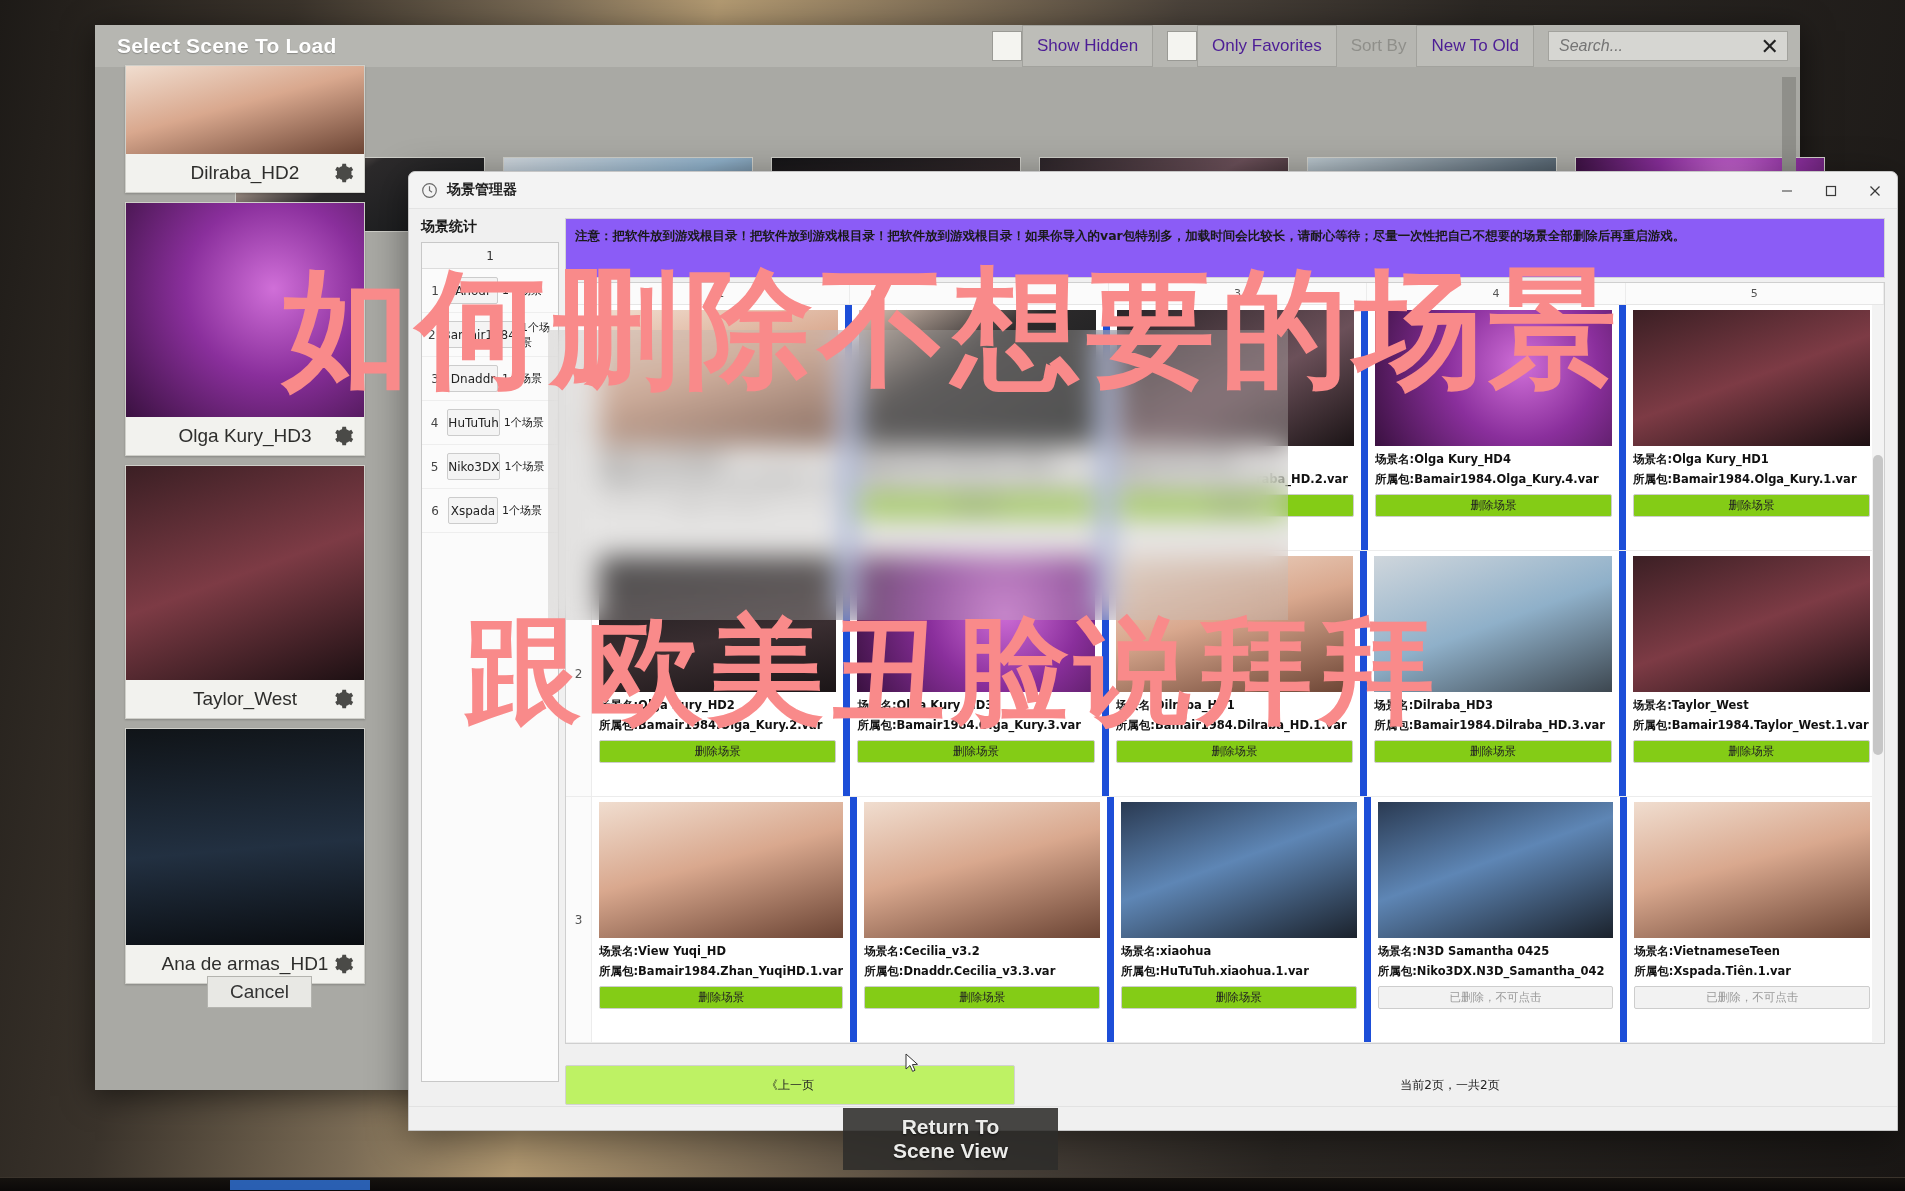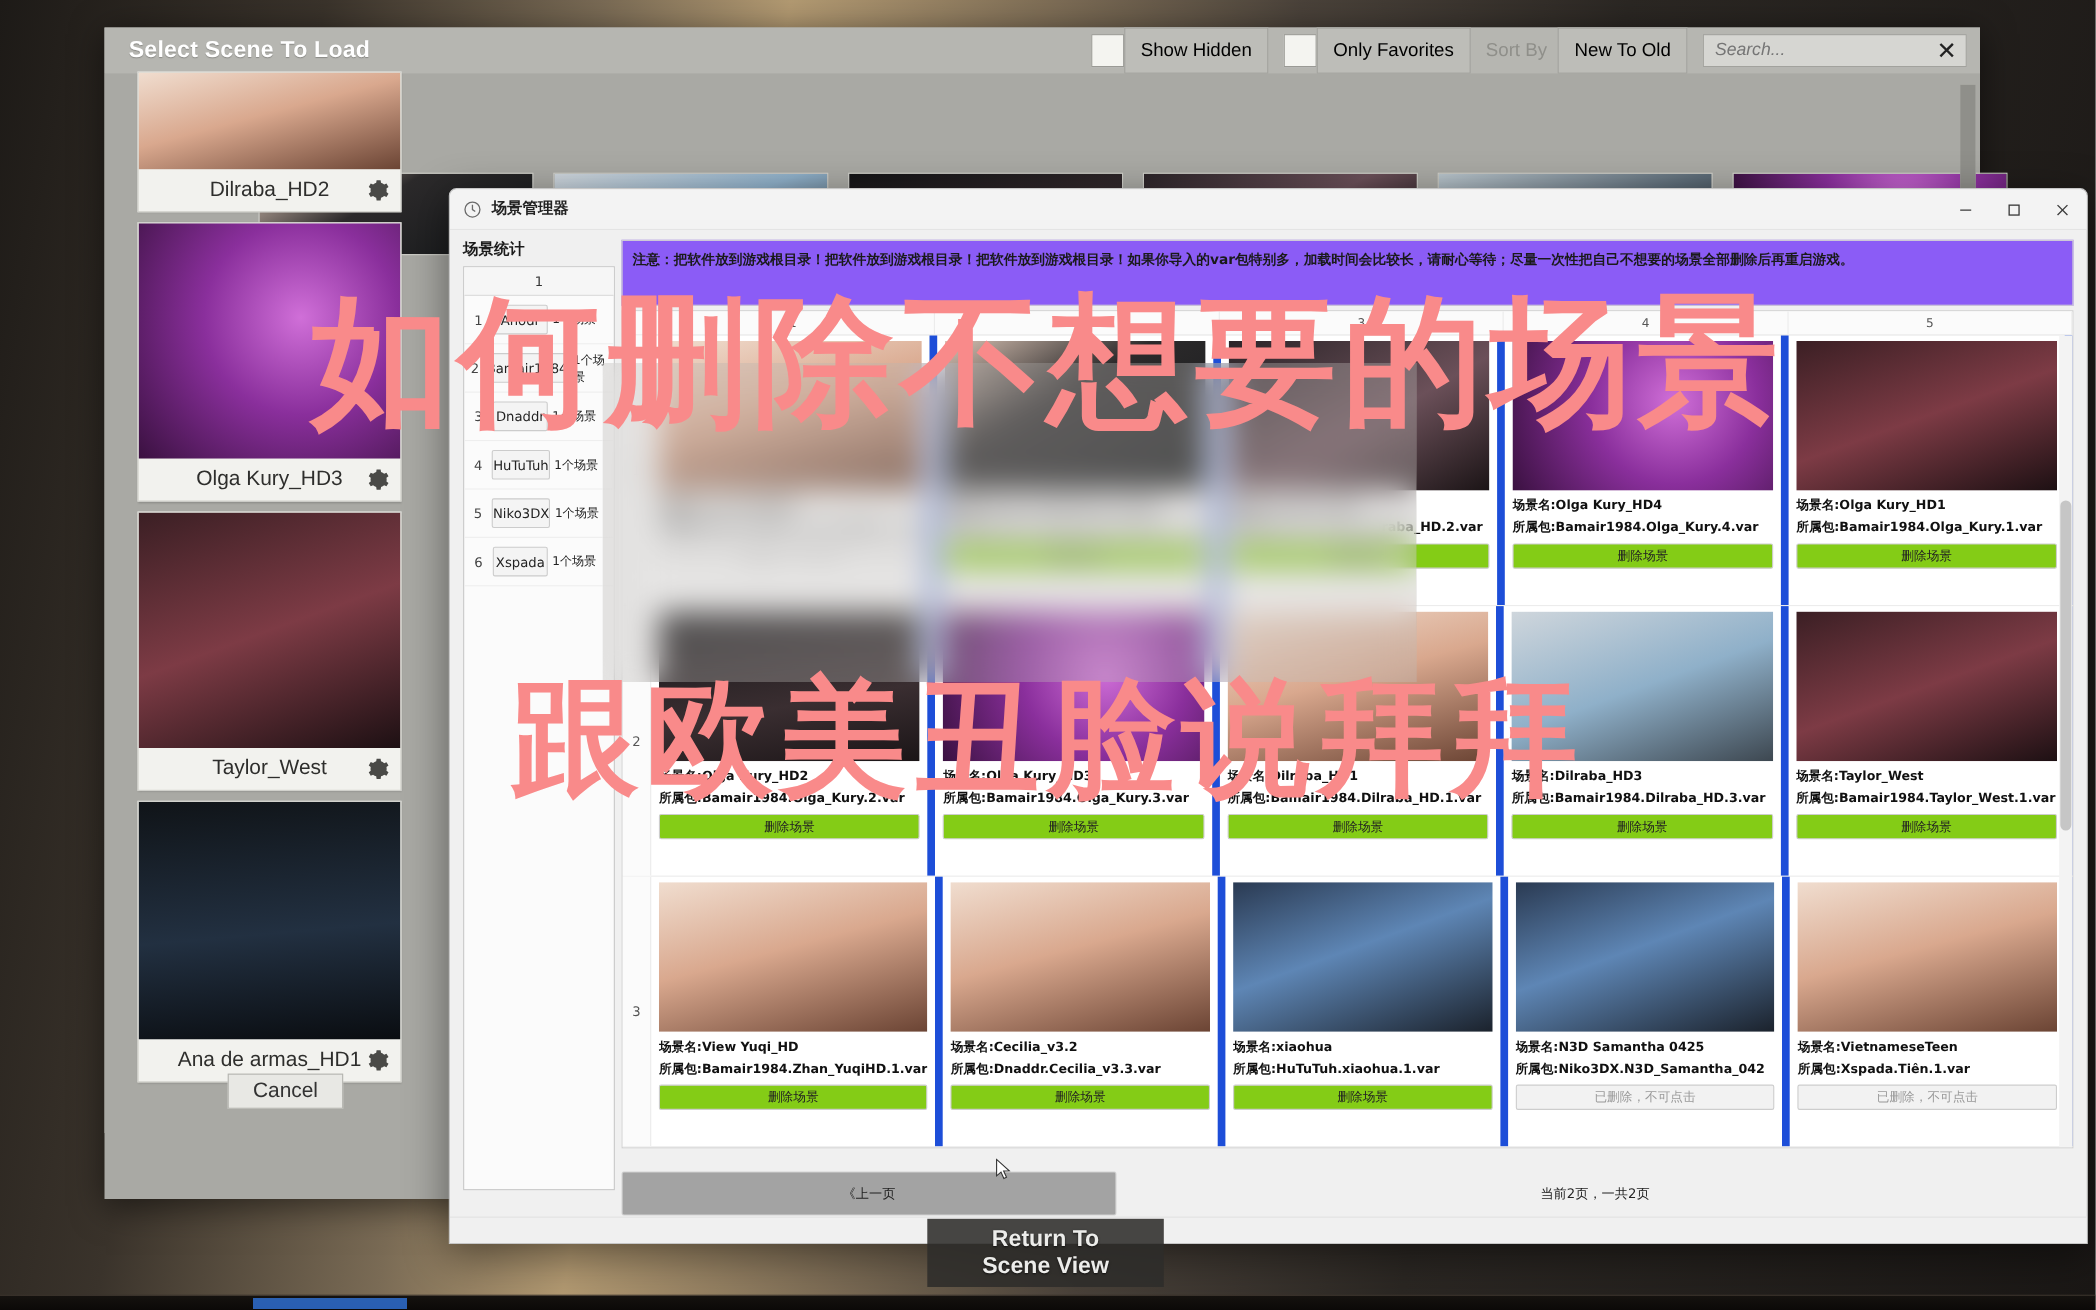--- a/index.html
+++ b/index.html
@@ -46,21 +46,21 @@
     position: absolute; right: 12px; top: 6px;
     display: flex; align-items: center; gap: 0px; height: 30px;
   }
   .vam-check {
     width: 30px; height: 30px; background: #f4f4f0;
     border: 1px solid #9a9a95;
     margin-right: 0px;
   }
   .vam-btn {
     height: 42px; background: #bdbdb8; border: 1px solid #a2a29d;
-    color: #000000; font-size: 17px;
+    color: #4c1d95; font-size: 17px;
     display: flex; align-items: center; justify-content: center;
     padding: 0 14px; margin-right: 14px; white-space: nowrap;
   }
   .vam-label-dim {
     font-size: 17px; color: #8f8f8a; margin-right: 10px; white-space: nowrap;
   }
   #search-wrap {
     position: relative; width: 240px; height: 30px;
     background: #d6d6d2; border: 1px solid #a2a29d;
     display: flex; align-items: center;
@@ -240,21 +240,21 @@
     position: absolute; left: 1px; top: 150px; width: 10px; height: 300px;
     background: #c6c6c6; border-radius: 5px;
   }
 
   
   #sm-pager {
     position: absolute; left: 6px; right: 12px; bottom: 34px; height: 26px;
     display: flex; align-items: center;
   }
   .pager-btn {
-    width: 450px; height: 40px; border: 1px solid #d2d2d2; background: #a3a3a3;
+    width: 450px; height: 40px; border: 1px solid #d2d2d2; background: #bef264;
     display: flex; align-items: center; justify-content: center;
     font-size: 12px; color: #222; border-radius: 2px;
   }
   #pager-info { flex: 1; text-align: center; font-size: 12px; color: #222; }
   #sm-statusbar {
     position: absolute; left: 0; right: 0; bottom: 0; height: 26px;
     background: #f0f0f0; border-top: 1px solid #e2e2e2;
   }
   #cursor-arrow {
     position: absolute; left: 905px; top: 1053px; width: 14px; height: 20px;

